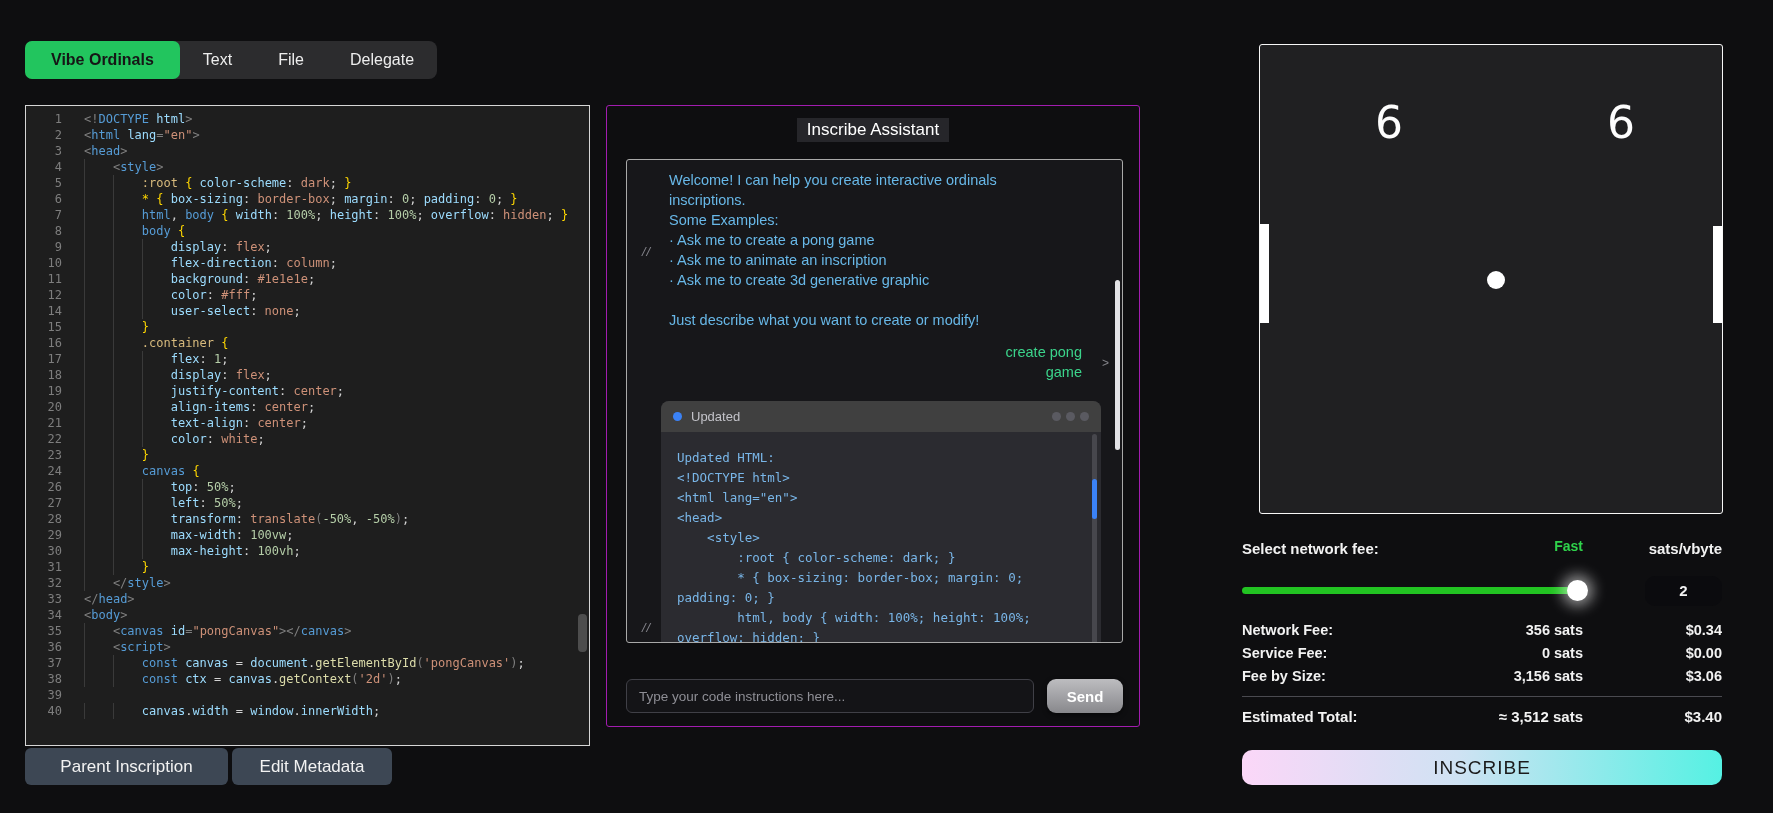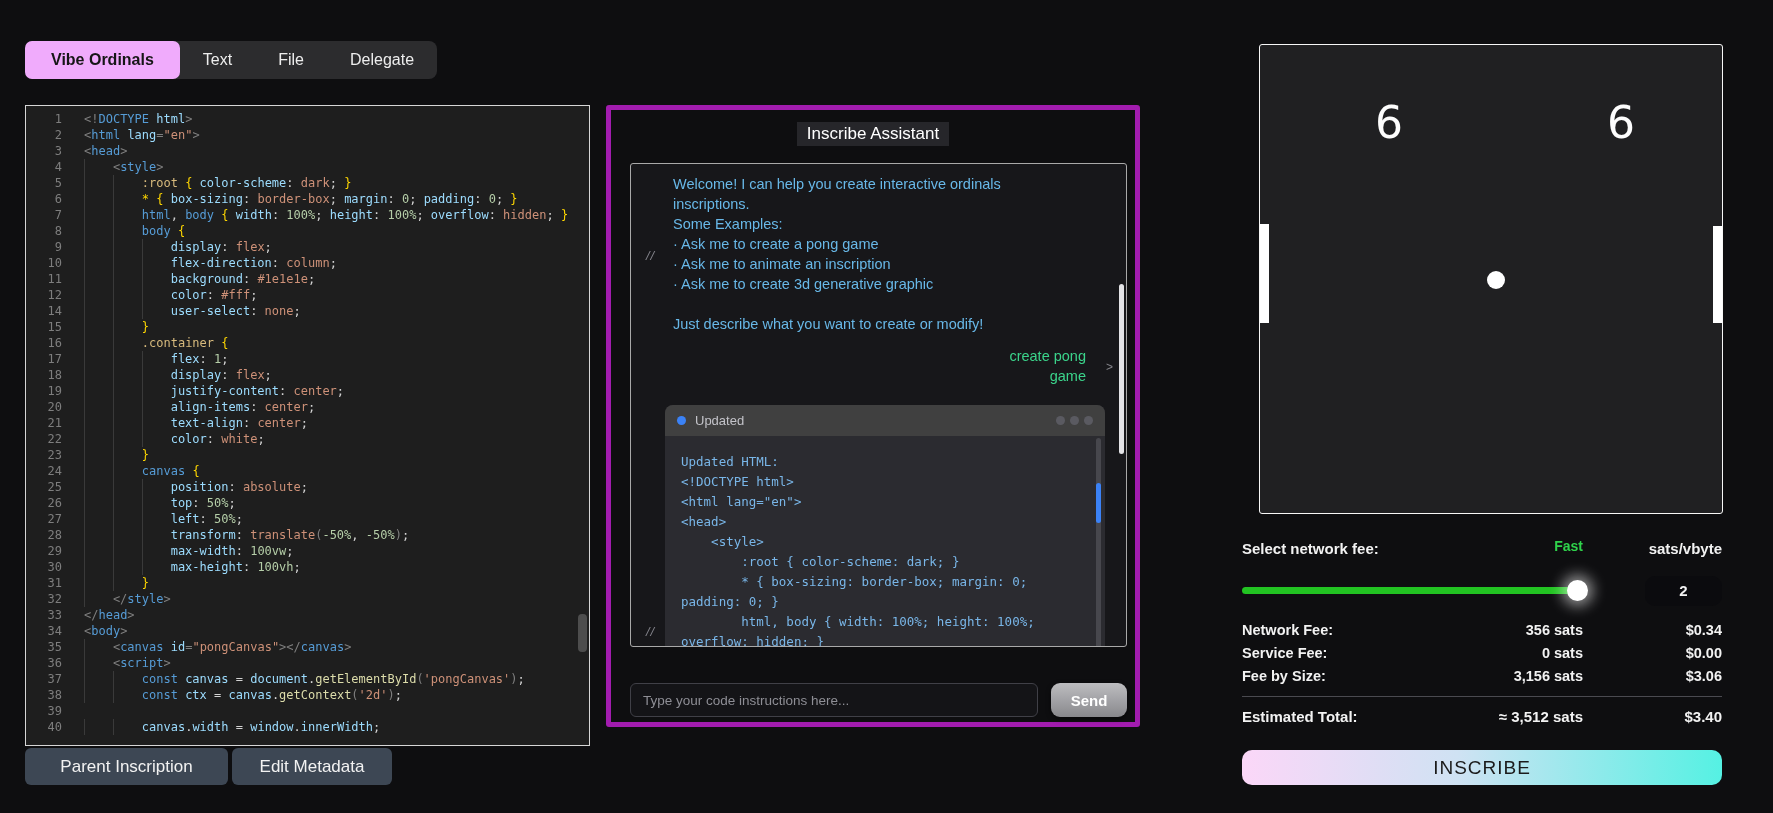--- a/index.html
+++ b/index.html
@@ -1,40 +1,40 @@
 <!DOCTYPE html>
 <html style="--assistant-text: #68b8e8; --user-text: #3bd48b; --slider-green: #22c322; --fast-green: #2fd24b; --status-dot: #3b82f6; --inscribe-grad-start: #fbd7f8; --inscribe-grad-mid: #cfe2f3; --inscribe-grad-end: #55f1e3;"><head>
 <meta charset="utf-8">
 <style>
   html,body{margin:0;padding:0;background:#0e0e10;}
   .page{position:relative;width:1773px;height:813px;background:#0e0e10;font-family:"Liberation Sans",sans-serif;overflow:hidden;}
 
   
   .tabbar{position:absolute;left:25px;top:41px;height:38px;background:#2c2c2e;border-radius:8px;display:inline-flex;align-items:stretch;}
   .tab{display:flex;align-items:center;padding:4px 23px;color:#ededed;font-size:16px;cursor:pointer;white-space:nowrap;}
-  .tab.active{background:#f0abfc;color:#161616;font-weight:700;border-radius:7px;padding:0 26px;}
+  .tab.active{background:#22c55e;color:#161616;font-weight:700;border-radius:7px;padding:0 26px;}
 
   
   .editor{position:absolute;left:25px;top:105px;width:565px;height:641px;background:#1e1e1e;border:1px solid #d6d6d6;overflow:hidden;font-family:"DejaVu Sans Mono",monospace;font-size:12px;line-height:16px;box-sizing:border-box;padding-top:5px;}
   .cline{display:flex;height:16px;white-space:pre;}
   .lnum{flex:0 0 36px;text-align:right;color:#7e7e7e;}
   .ctext{margin-left:22px;white-space:pre;}
   .ig{display:inline-block;width:4ch;height:16px;vertical-align:top;box-shadow:inset 1px 0 0 #3a3a3a;}
   .tk-punc{color:#7f7f7f}.tk-plain{color:#d4d4d4}.tk-tag{color:#569cd6}.tk-attr{color:#9cdcfe}.tk-vars{color:#9cdcfe}
   .tk-str{color:#ce9178}.tk-prop{color:#9cdcfe}.tk-val{color:#ce9178}.tk-num{color:#b5cea8}
   .tk-sel{color:#d7ba7d}.tk-brace{color:#ffd700}.tk-kw{color:#569cd6}.tk-fn{color:#dcdcaa}
   .escroll-thumb{position:absolute;right:2px;top:508px;width:9px;height:38px;background:#4d4d4d;border-radius:4px;}
 
   
   .btn-slate{position:absolute;background:#3d4754;color:#f2f2f2;border:none;border-radius:6px;font-size:17px;font-family:"Liberation Sans",sans-serif;cursor:pointer;}
   .btn-parent{left:25px;top:748px;width:203px;height:37px;}
   .btn-meta{left:232px;top:748px;width:160px;height:37px;}
 
   
-  .chat{position:absolute;left:606px;top:105px;width:534px;height:622px;border:5px solid #a21caf;border-radius:3px;box-sizing:border-box;}
+  .chat{position:absolute;left:606px;top:105px;width:534px;height:622px;border:1px solid #a21caf;border-radius:3px;box-sizing:border-box;}
   .chat-title-row{position:absolute;left:0;right:0;top:12px;text-align:center;}
   .chat-title{display:inline-block;background:#26262a;color:#fff;font-size:17px;padding:2px 10px;}
   .chatbox{position:absolute;left:19px;top:53px;width:497px;height:484px;background:#17171a;border:1px solid #a9a9a9;border-radius:3px;box-sizing:border-box;overflow:hidden;}
   .welcome{position:absolute;left:42px;top:10px;font-size:14.5px;line-height:20px;color:var(--assistant-text,#68b8e8);}
   .avatar{position:absolute;color:#85858b;font-size:13px;font-style:italic;letter-spacing:1px;}
   .av1{left:15px;top:84px;}
   .av2{left:15px;top:460px;}
   .av-user{right:12px;top:196px;font-style:normal;font-size:12px;}
   .usermsg{position:absolute;right:40px;top:182px;font-size:14.5px;line-height:20px;color:var(--user-text,#3bd48b);text-align:right;}
   .card{position:absolute;left:34px;top:241px;width:440px;height:243px;background:#2b2b30;border-radius:8px 8px 0 0;overflow:hidden;}
@@ -109,21 +109,20 @@
         <div class="cline"><span class="lnum">15</span><span class="ctext"><span class="ig">&nbsp;</span><span class="ig">&nbsp;</span><span class="tk-brace">}</span></span></div>
         <div class="cline"><span class="lnum">16</span><span class="ctext"><span class="ig">&nbsp;</span><span class="ig">&nbsp;</span><span class="tk-sel">.container</span><span class="tk-plain"> </span><span class="tk-brace">{</span></span></div>
         <div class="cline"><span class="lnum">17</span><span class="ctext"><span class="ig">&nbsp;</span><span class="ig">&nbsp;</span><span class="ig">&nbsp;</span><span class="tk-prop">flex</span><span class="tk-plain">: </span><span class="tk-num">1</span><span class="tk-plain">;</span></span></div>
         <div class="cline"><span class="lnum">18</span><span class="ctext"><span class="ig">&nbsp;</span><span class="ig">&nbsp;</span><span class="ig">&nbsp;</span><span class="tk-prop">display</span><span class="tk-plain">: </span><span class="tk-val">flex</span><span class="tk-plain">;</span></span></div>
         <div class="cline"><span class="lnum">19</span><span class="ctext"><span class="ig">&nbsp;</span><span class="ig">&nbsp;</span><span class="ig">&nbsp;</span><span class="tk-prop">justify-content</span><span class="tk-plain">: </span><span class="tk-val">center</span><span class="tk-plain">;</span></span></div>
         <div class="cline"><span class="lnum">20</span><span class="ctext"><span class="ig">&nbsp;</span><span class="ig">&nbsp;</span><span class="ig">&nbsp;</span><span class="tk-prop">align-items</span><span class="tk-plain">: </span><span class="tk-val">center</span><span class="tk-plain">;</span></span></div>
         <div class="cline"><span class="lnum">21</span><span class="ctext"><span class="ig">&nbsp;</span><span class="ig">&nbsp;</span><span class="ig">&nbsp;</span><span class="tk-prop">text-align</span><span class="tk-plain">: </span><span class="tk-val">center</span><span class="tk-plain">;</span></span></div>
         <div class="cline"><span class="lnum">22</span><span class="ctext"><span class="ig">&nbsp;</span><span class="ig">&nbsp;</span><span class="ig">&nbsp;</span><span class="tk-prop">color</span><span class="tk-plain">: </span><span class="tk-val">white</span><span class="tk-plain">;</span></span></div>
         <div class="cline"><span class="lnum">23</span><span class="ctext"><span class="ig">&nbsp;</span><span class="ig">&nbsp;</span><span class="tk-brace">}</span></span></div>
         <div class="cline"><span class="lnum">24</span><span class="ctext"><span class="ig">&nbsp;</span><span class="ig">&nbsp;</span><span class="tk-tag">canvas</span><span class="tk-plain"> </span><span class="tk-brace">{</span></span></div>
-        <div class="cline"><span class="lnum">25</span><span class="ctext"><span class="ig">&nbsp;</span><span class="ig">&nbsp;</span><span class="ig">&nbsp;</span><span class="tk-prop">position</span><span class="tk-plain">: </span><span class="tk-val">absolute</span><span class="tk-plain">;</span></span></div>
         <div class="cline"><span class="lnum">26</span><span class="ctext"><span class="ig">&nbsp;</span><span class="ig">&nbsp;</span><span class="ig">&nbsp;</span><span class="tk-prop">top</span><span class="tk-plain">: </span><span class="tk-num">50%</span><span class="tk-plain">;</span></span></div>
         <div class="cline"><span class="lnum">27</span><span class="ctext"><span class="ig">&nbsp;</span><span class="ig">&nbsp;</span><span class="ig">&nbsp;</span><span class="tk-prop">left</span><span class="tk-plain">: </span><span class="tk-num">50%</span><span class="tk-plain">;</span></span></div>
         <div class="cline"><span class="lnum">28</span><span class="ctext"><span class="ig">&nbsp;</span><span class="ig">&nbsp;</span><span class="ig">&nbsp;</span><span class="tk-prop">transform</span><span class="tk-plain">: </span><span class="tk-val">translate</span><span class="tk-punc">(</span><span class="tk-num">-50%</span><span class="tk-plain">, </span><span class="tk-num">-50%</span><span class="tk-punc">)</span><span class="tk-plain">;</span></span></div>
         <div class="cline"><span class="lnum">29</span><span class="ctext"><span class="ig">&nbsp;</span><span class="ig">&nbsp;</span><span class="ig">&nbsp;</span><span class="tk-prop">max-width</span><span class="tk-plain">: </span><span class="tk-num">100vw</span><span class="tk-plain">;</span></span></div>
         <div class="cline"><span class="lnum">30</span><span class="ctext"><span class="ig">&nbsp;</span><span class="ig">&nbsp;</span><span class="ig">&nbsp;</span><span class="tk-prop">max-height</span><span class="tk-plain">: </span><span class="tk-num">100vh</span><span class="tk-plain">;</span></span></div>
         <div class="cline"><span class="lnum">31</span><span class="ctext"><span class="ig">&nbsp;</span><span class="ig">&nbsp;</span><span class="tk-brace">}</span></span></div>
         <div class="cline"><span class="lnum">32</span><span class="ctext"><span class="ig">&nbsp;</span><span class="tk-punc">&lt;/</span><span class="tk-tag">style</span><span class="tk-punc">&gt;</span></span></div>
         <div class="cline"><span class="lnum">33</span><span class="ctext"><span class="tk-punc">&lt;/</span><span class="tk-tag">head</span><span class="tk-punc">&gt;</span></span></div>
         <div class="cline"><span class="lnum">34</span><span class="ctext"><span class="tk-punc">&lt;</span><span class="tk-tag">body</span><span class="tk-punc">&gt;</span></span></div>
         <div class="cline"><span class="lnum">35</span><span class="ctext"><span class="ig">&nbsp;</span><span class="tk-punc">&lt;</span><span class="tk-tag">canvas</span><span class="tk-plain"> </span><span class="tk-attr">id</span><span class="tk-punc">=</span><span class="tk-str">"pongCanvas"</span><span class="tk-punc">&gt;&lt;/</span><span class="tk-tag">canvas</span><span class="tk-punc">&gt;</span></span></div>

